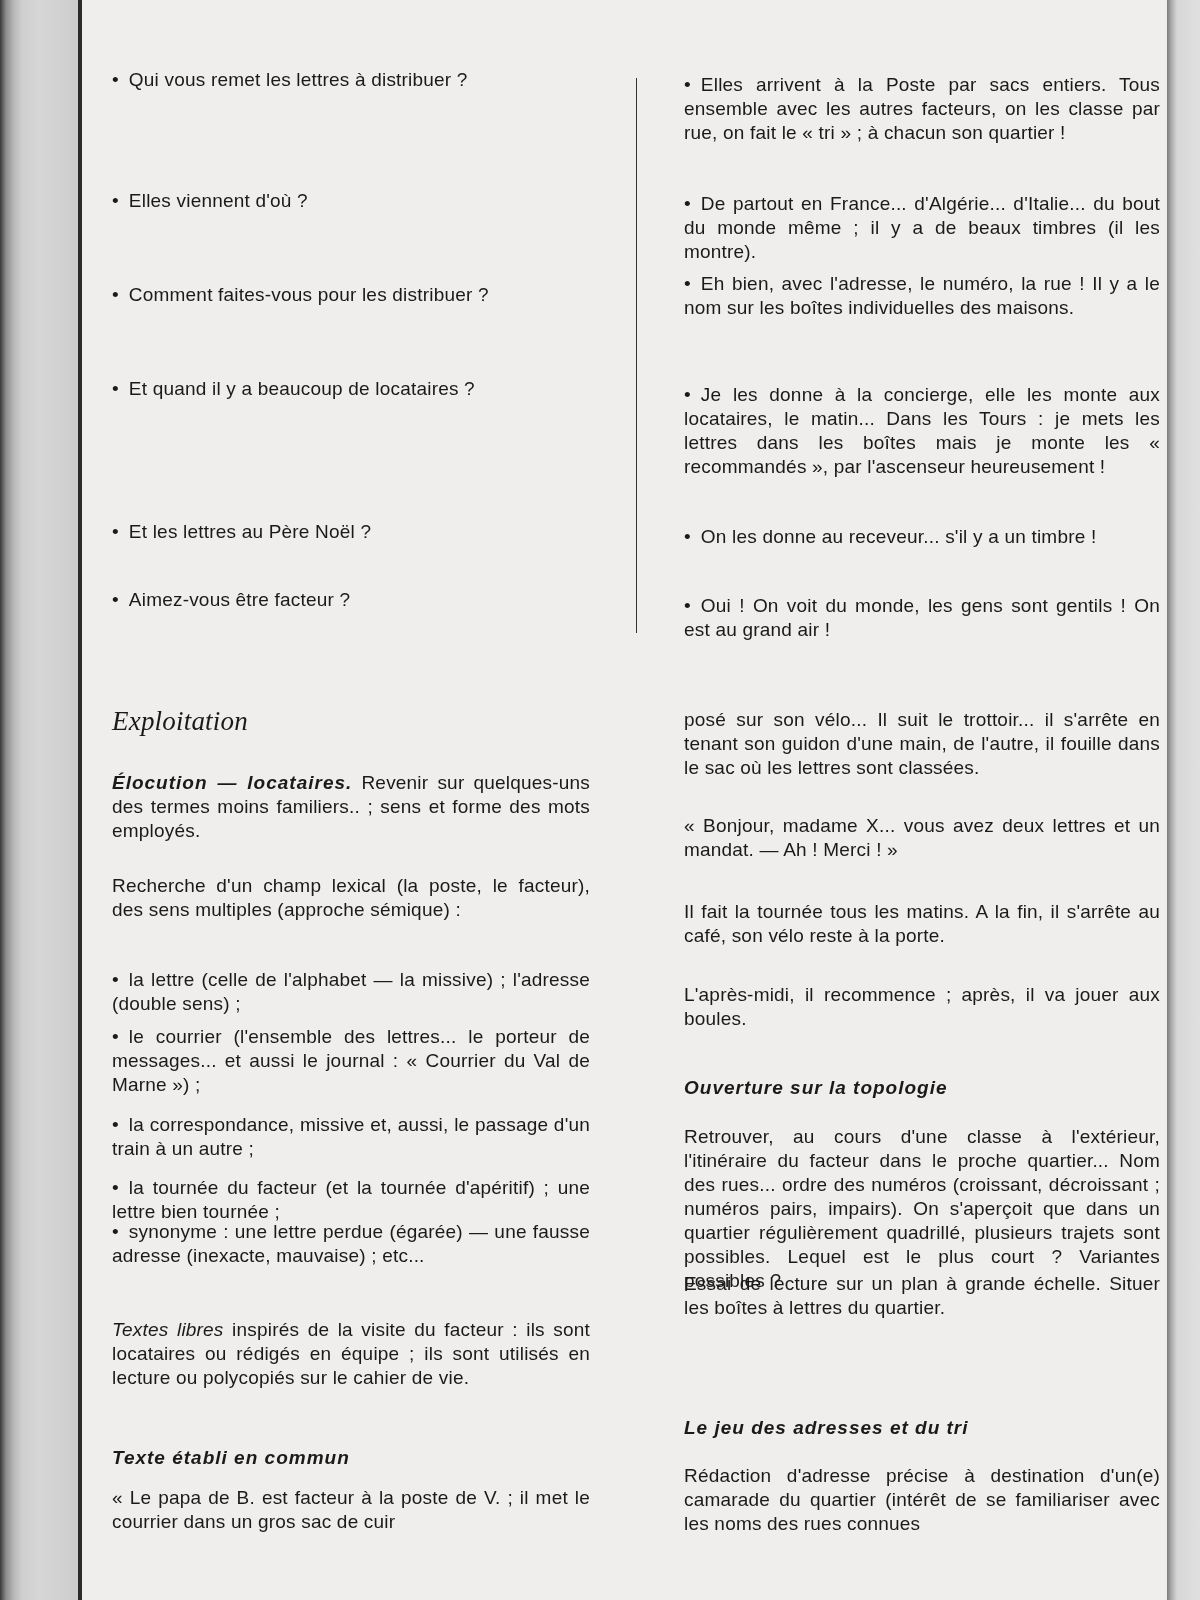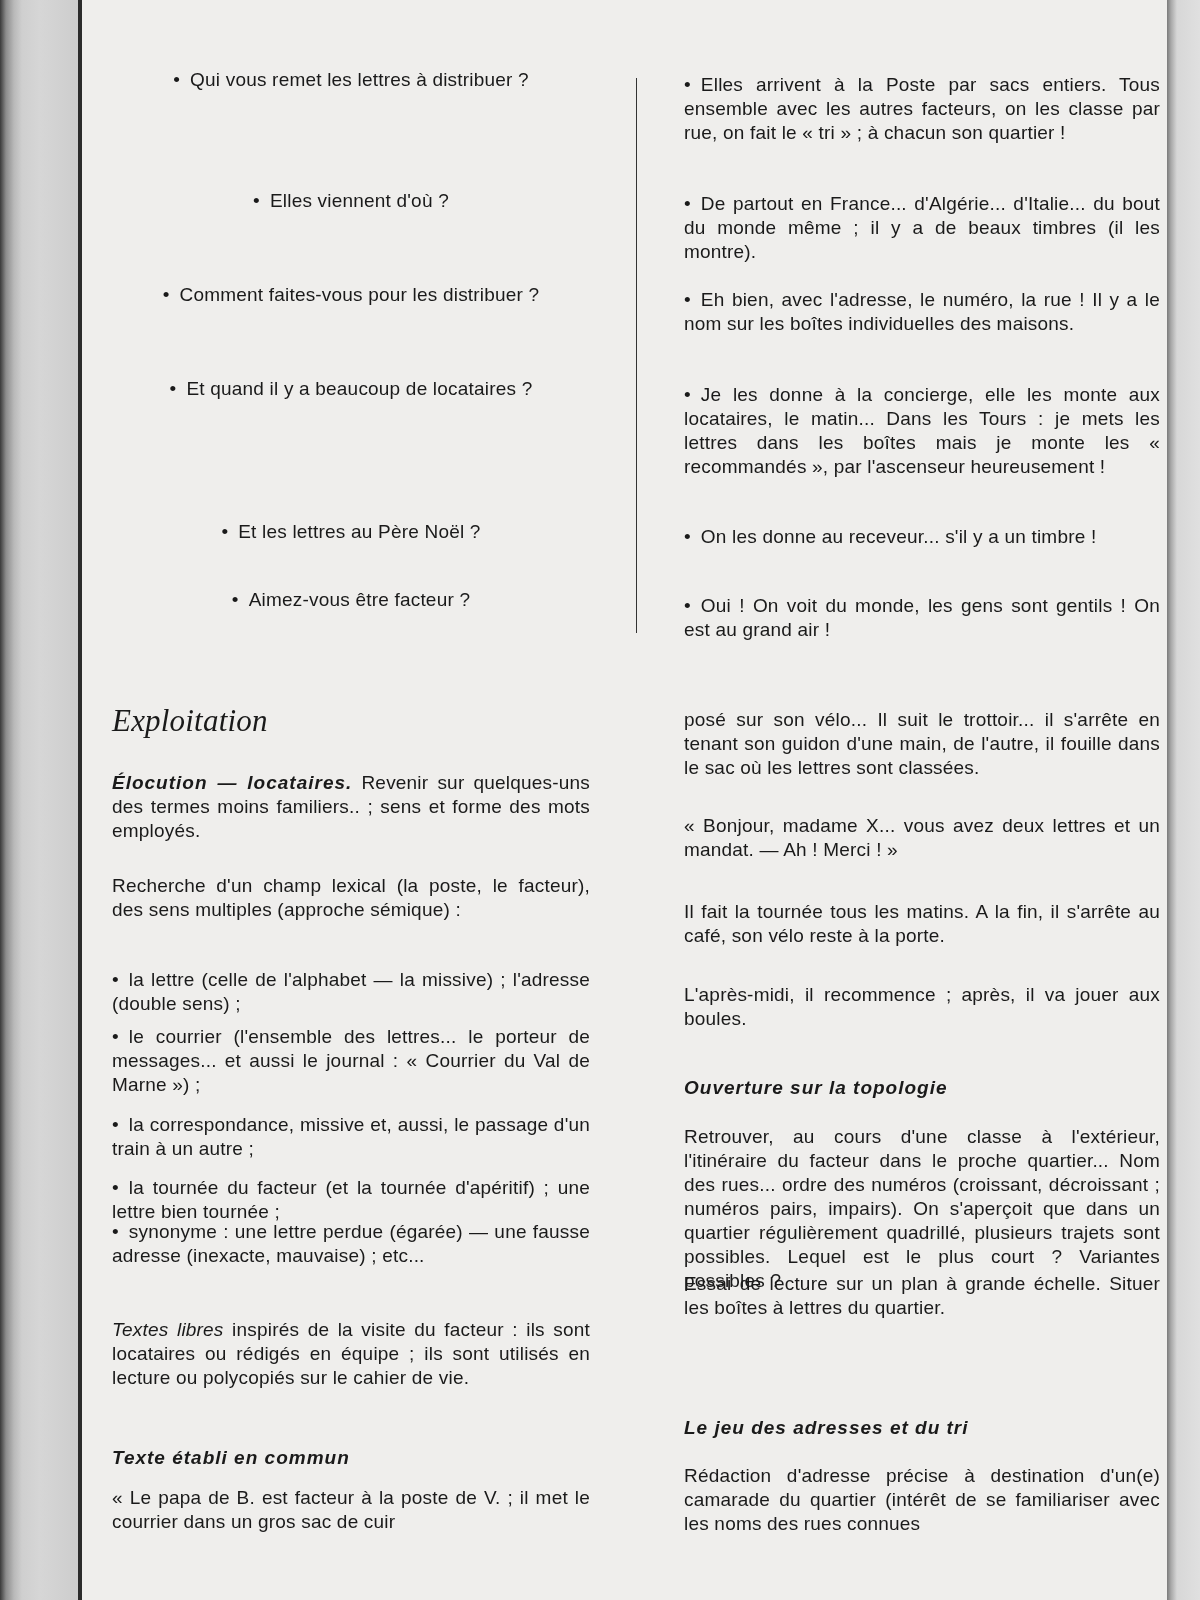--- a/index.html
+++ b/index.html
@@ -25,23 +25,23 @@
     background: linear-gradient(90deg, #7a7a7a 0px, #a8a8a8 4px, #d7d7d7 10px, #e0e0e0 33px);
   }
   .col-rule {
     position: absolute; left: 636px; top: 78px; width: 1px; height: 555px; background: #333;
   }
   .blk { position: absolute; font-size: 19px; line-height: 24px; letter-spacing: 0.2px; }
   .left { left: 112px; width: 478px; }
   .right { left: 684px; width: 476px; }
   .just { text-align: justify; }
   .bullet::before { content: "\2022"; margin-right: 10px; }
-  .q { font-size: 19px; text-align: center; }
+  .q { font-size: 19px; }
   .heading-serif {
-    font-family: "Liberation Serif", serif; font-style: italic; font-size: 31px; line-height: 30px;
+    font-family: "Liberation Serif", serif; font-style: italic; font-size: 27px; line-height: 30px;
   }
   .sub { font-weight: bold; font-style: italic; letter-spacing: 1px; }
   .bi { font-weight: normal; font-style: italic; }
   .pagenum { font-size: 22px; margin-top: 34px; }
 </style>
 </head>
 <body>
 
 <div class="binding"></div>
 <div class="binding-edge"></div>
@@ -51,21 +51,21 @@
 
 <div class="blk left q bullet" style="top:68px">Qui vous remet les lettres à distribuer ?</div>
 <div class="blk left q bullet" style="top:189px">Elles viennent d'où ?</div>
 <div class="blk left q bullet" style="top:283px">Comment faites-vous pour les distribuer ?</div>
 <div class="blk left q bullet" style="top:377px">Et quand il y a beaucoup de locataires ?</div>
 <div class="blk left q bullet" style="top:520px">Et les lettres au Père Noël ?</div>
 <div class="blk left q bullet" style="top:588px">Aimez-vous être facteur ?</div>
 
 <div class="blk right just bullet" style="top:73px">Elles arrivent à la Poste par sacs entiers. Tous ensemble avec les autres facteurs, on les classe par rue, on fait le « tri » ; à chacun son quartier !</div>
 <div class="blk right just bullet" style="top:192px">De partout en France... d'Algérie... d'Italie... du bout du monde même ; il y a de beaux timbres (il les montre).</div>
-<div class="blk right just bullet" style="top:288px">Eh bien, avec l'adresse, le numéro, la rue ! Il y a le nom sur les boîtes individuelles des maisons.</div>
+<div class="blk right just bullet" style="top:272px">Eh bien, avec l'adresse, le numéro, la rue ! Il y a le nom sur les boîtes individuelles des maisons.</div>
 <div class="blk right just bullet" style="top:383px">Je les donne à la concierge, elle les monte aux locataires, le matin... Dans les Tours : je mets les lettres dans les boîtes mais je monte les « recommandés », par l'ascenseur heureusement !</div>
 <div class="blk right just bullet" style="top:525px">On les donne au receveur... s'il y a un timbre !</div>
 <div class="blk right just bullet" style="top:594px">Oui ! On voit du monde, les gens sont gentils ! On est au grand air !</div>
 
 <div class="blk left heading-serif" style="top:706px">Exploitation</div>
 
 <div class="blk left just" style="top:771px">
   <span class="sub">Élocution — locataires.</span>
   <span>Revenir sur quelques-uns des termes moins familiers.. ; sens et forme des mots employés.</span>
 </div>

